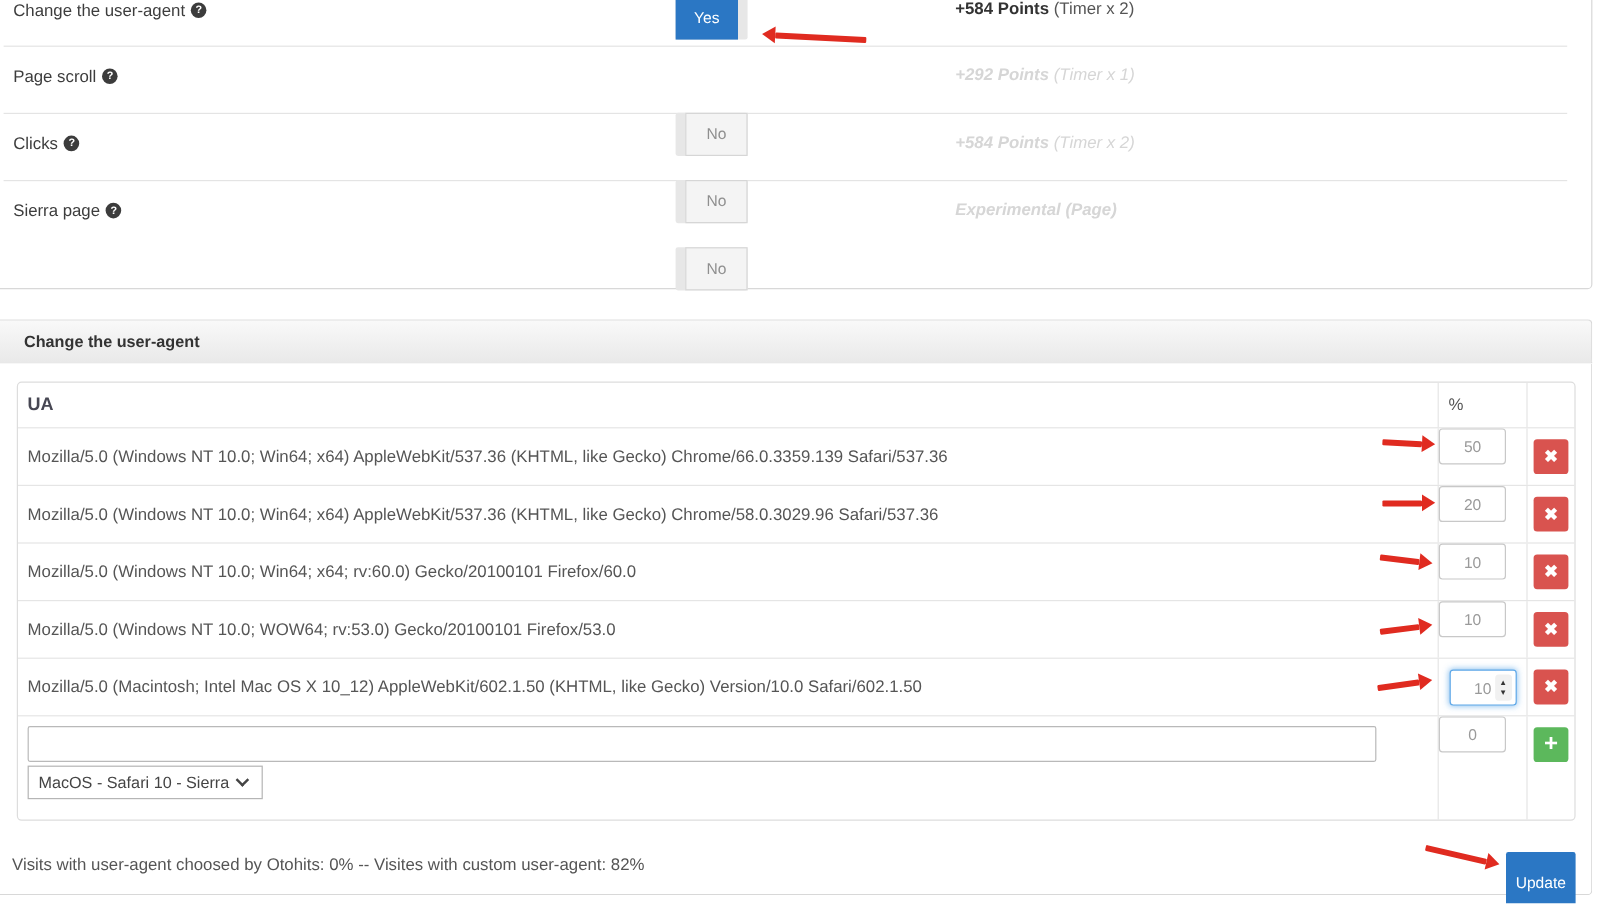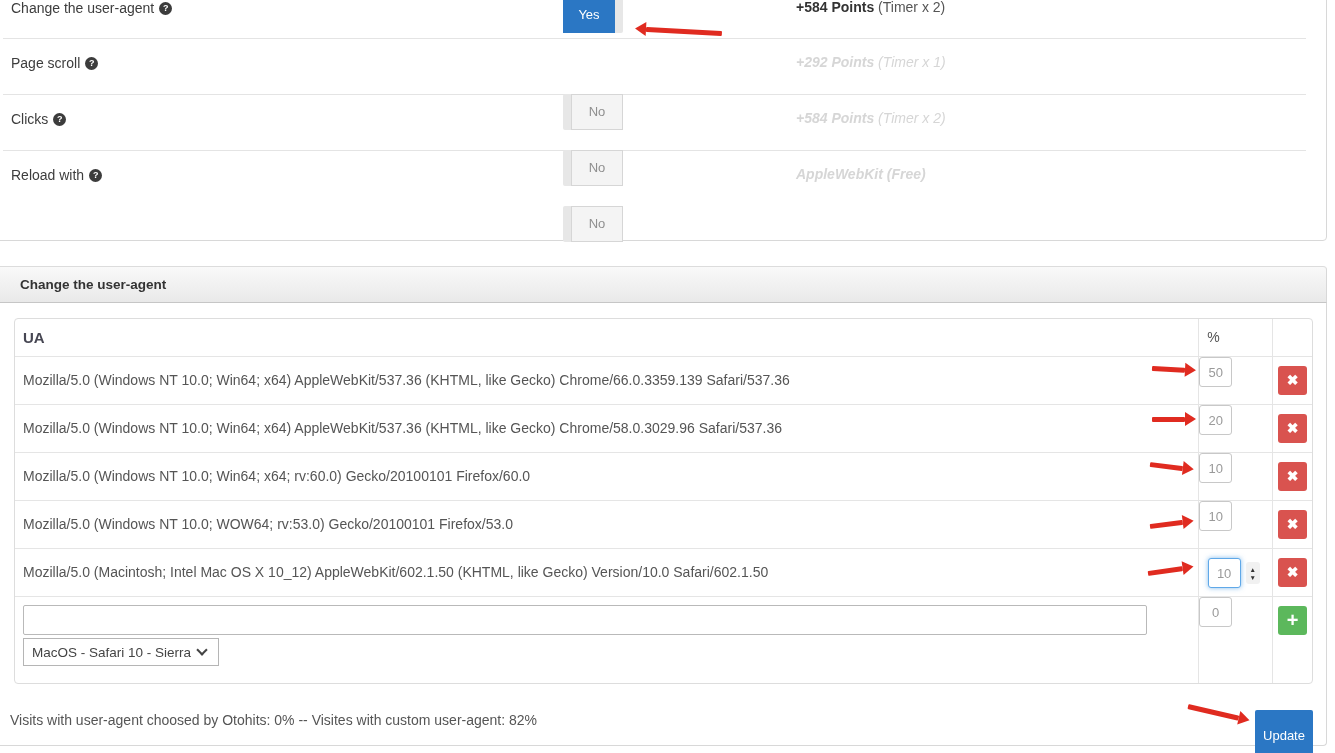--- a/index.html
+++ b/index.html
@@ -54,21 +54,21 @@
   .t-body { height:48px; border-top:1px solid #e5e5e5; }
   .t-newrow { height:87px; border-top:1px solid #e5e5e5; position:relative; }
   .c-ua  { width:1185px; position:relative; }
   .c-pct { width:74px; border-left:1px solid #e5e5e5; position:relative; }
   .c-act { width:40px; border-left:1px solid #e5e5e5; position:relative; }
   .h-ua  { padding:10px 0 0 8px; font-size:15px; font-weight:bold; color:#474753; }
   .h-pct { padding:10px 0 0 8px; font-size:14px; color:#555; }
   .ua-text { padding-left:8px; line-height:47px; font-size:14px; color:#555; white-space:nowrap; overflow:hidden; }
 
   .pct-wrap { position:relative; width:56px; height:30px; margin:9px auto 0; }
-  .pct-input { width:33px; height:30px; border:1px solid #c8c8c8; border-radius:3px;
+  .pct-input { width:56px; height:30px; border:1px solid #c8c8c8; border-radius:3px;
                text-align:center; font-size:13px; color:#9a9a9a; background:#fff;
                font-family:"Liberation Sans",sans-serif; }
   .pct-wrap .pct-input { position:absolute; left:0; top:0; }
   .pct-input.focused { border:1px solid #5fa8e8; box-shadow:0 0 5px rgba(80,160,230,.7); outline:none; }
   .spinner { position:absolute; right:4px; top:4px; width:14px; height:22px; background:#f1f1f1;
              border-radius:3px; display:flex; flex-direction:column; align-items:center;
              justify-content:center; gap:1px; font-size:6.5px; color:#333; line-height:7px; }
 
   .btn-sq { display:block; width:29px; height:29px; margin:9px 0 0 5px; border:none; border-radius:3px;
             color:#fff; text-align:center; cursor:pointer; }
@@ -136,26 +136,26 @@
       <span class="s-label"><span>Clicks</span><span class="help">?</span></span>
       <div class="toggle toggle-no">
         <span class="toggle-btn">No</span>
       </div>
       <span class="points">
         <span class="pts-strong">+584 Points</span><span class="pts-normal"> (Timer x 2)</span>
       </span>
     </div>
 
     <div class="s-row r3 muted">
-      <span class="s-label"><span>Reload with</span><span class="help">?</span></span>
+      <span class="s-label"><span>Sierra page</span><span class="help">?</span></span>
       <div class="toggle toggle-no">
         <span class="toggle-btn">No</span>
       </div>
       <span class="points">
-        <span class="pts-strong">AppleWebKit (Free)</span><span class="pts-normal"></span>
+        <span class="pts-strong">Experimental (Page)</span><span class="pts-normal"></span>
       </span>
     </div>
   </div>
 
   <div class="panel2-header">
     <span>Change the user-agent</span>
   </div>
   <div class="panel2-body"></div>
 
   <div class="ua-table">

